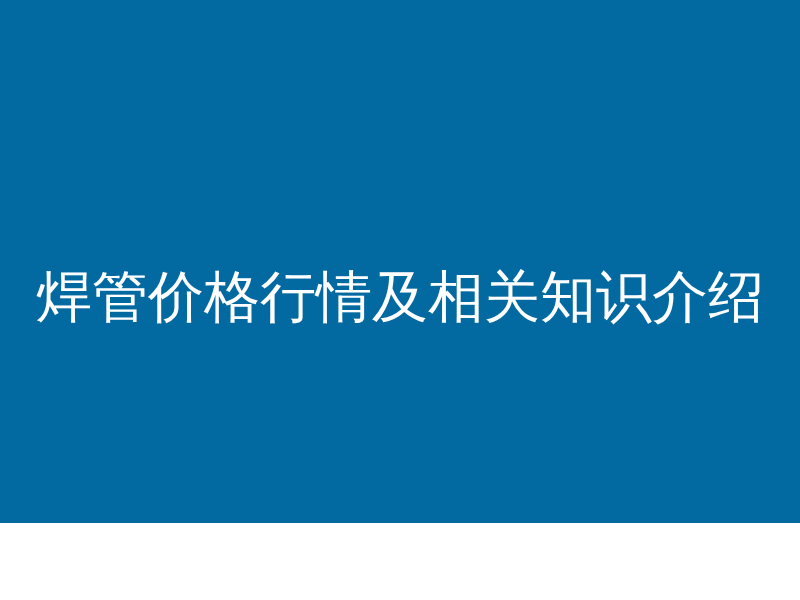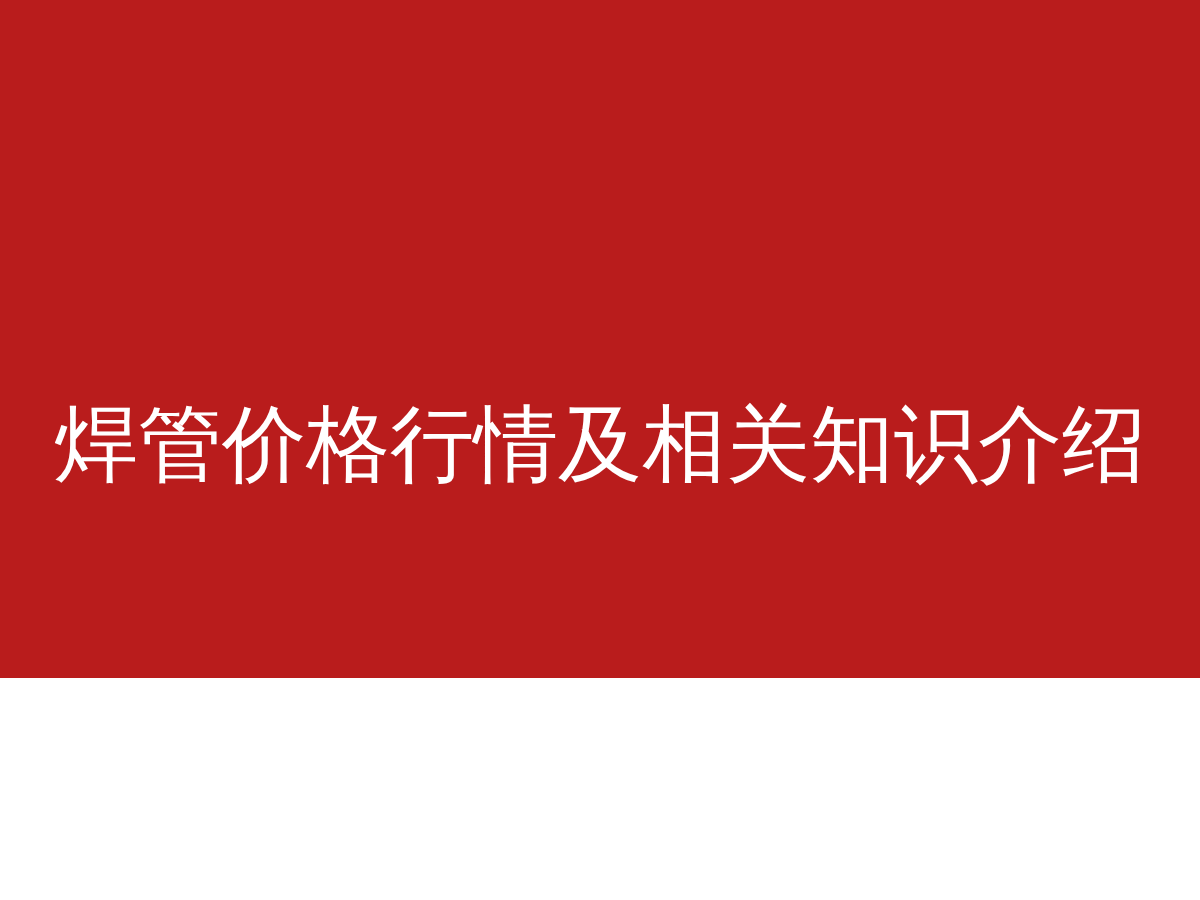--- a/index.html
+++ b/index.html
@@ -48,21 +48,21 @@
     white-space: nowrap;
     text-align: center;
     
     transform: translateY(-3px);
     -webkit-font-smoothing: antialiased;
   }
 </style>
 </head>
 <body>
 
-<div id="slide-canvas" style="background: #b91c1c; width: 800px; height: 452px;">
+<div id="slide-canvas" style="background: #0369a1; width: 800px; height: 523px;">
 
   <div id="headline-block">
 
     <h1 id="headline-text" style="color: rgb(255, 255, 255); font-size: 56px;">焊管价格行情及相关知识介绍</h1>
 
   </div>
 
 </div>
 
 </body></html>

